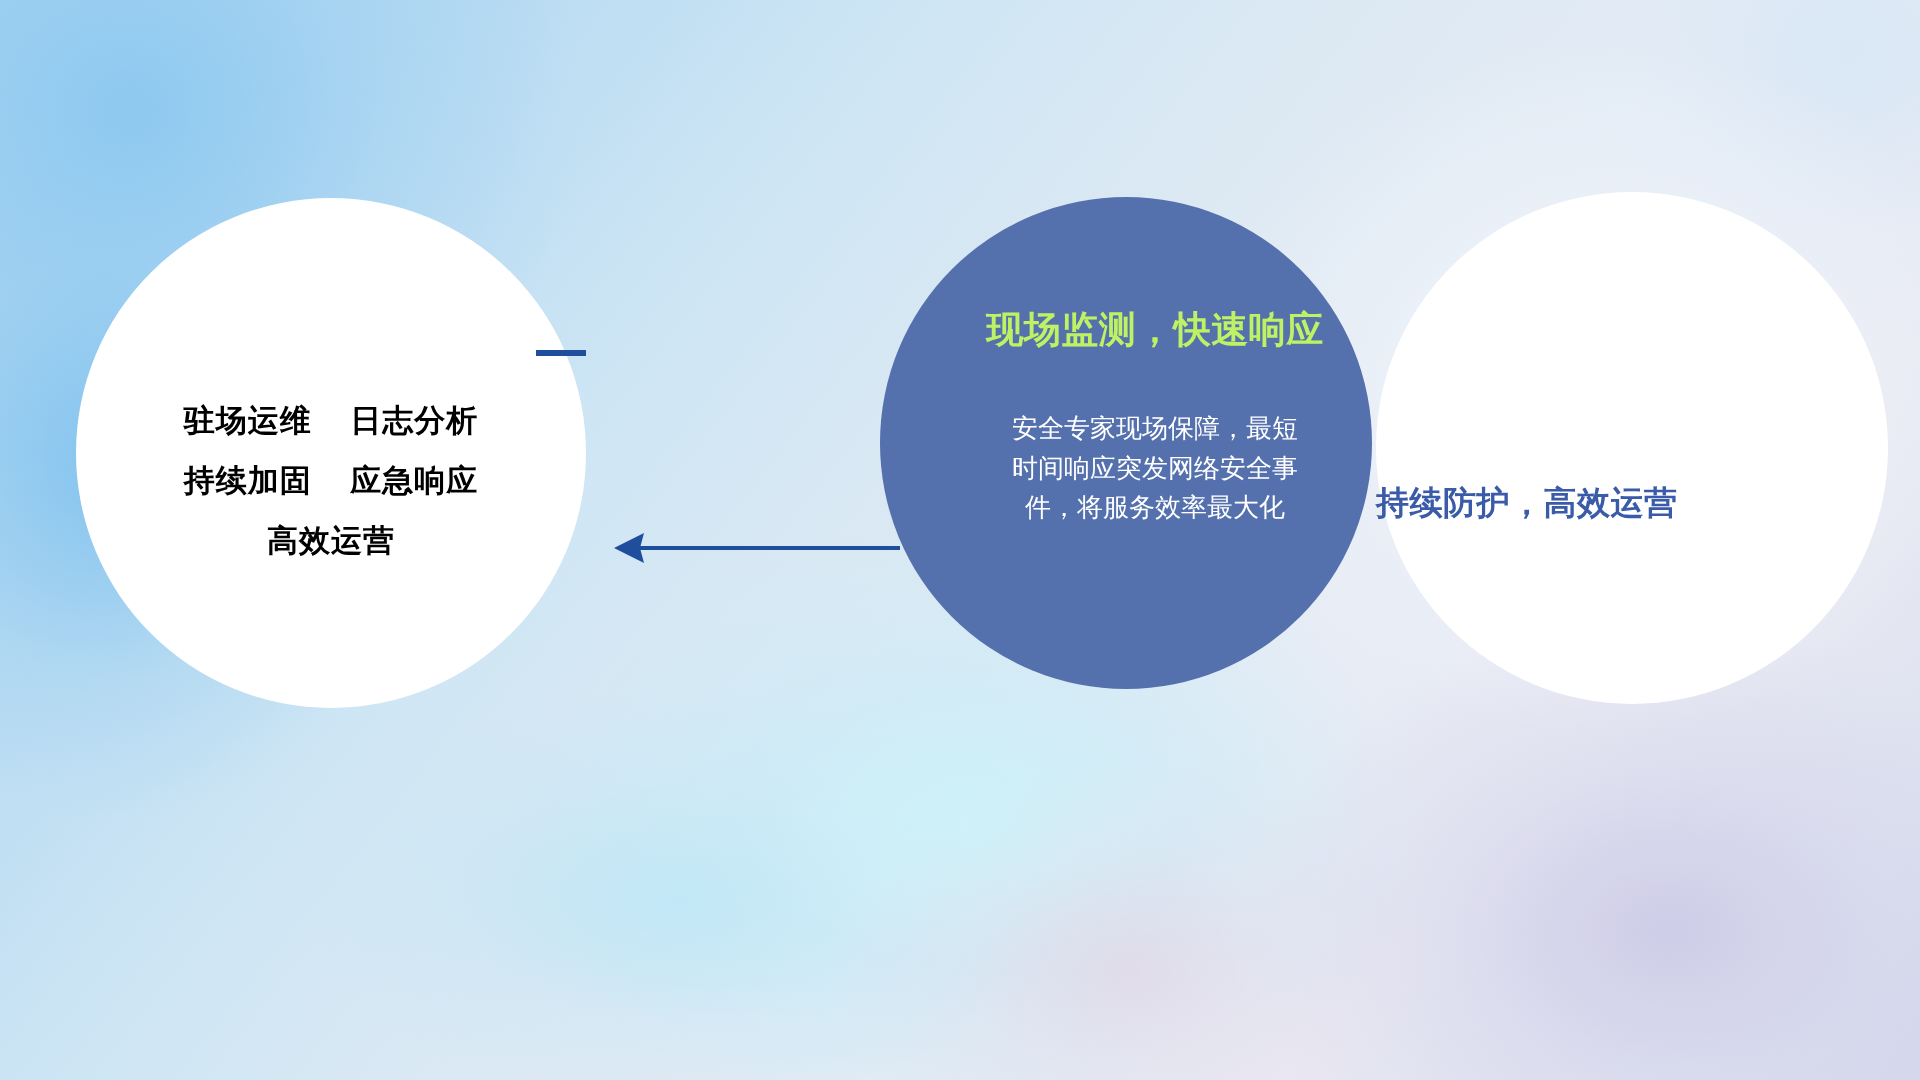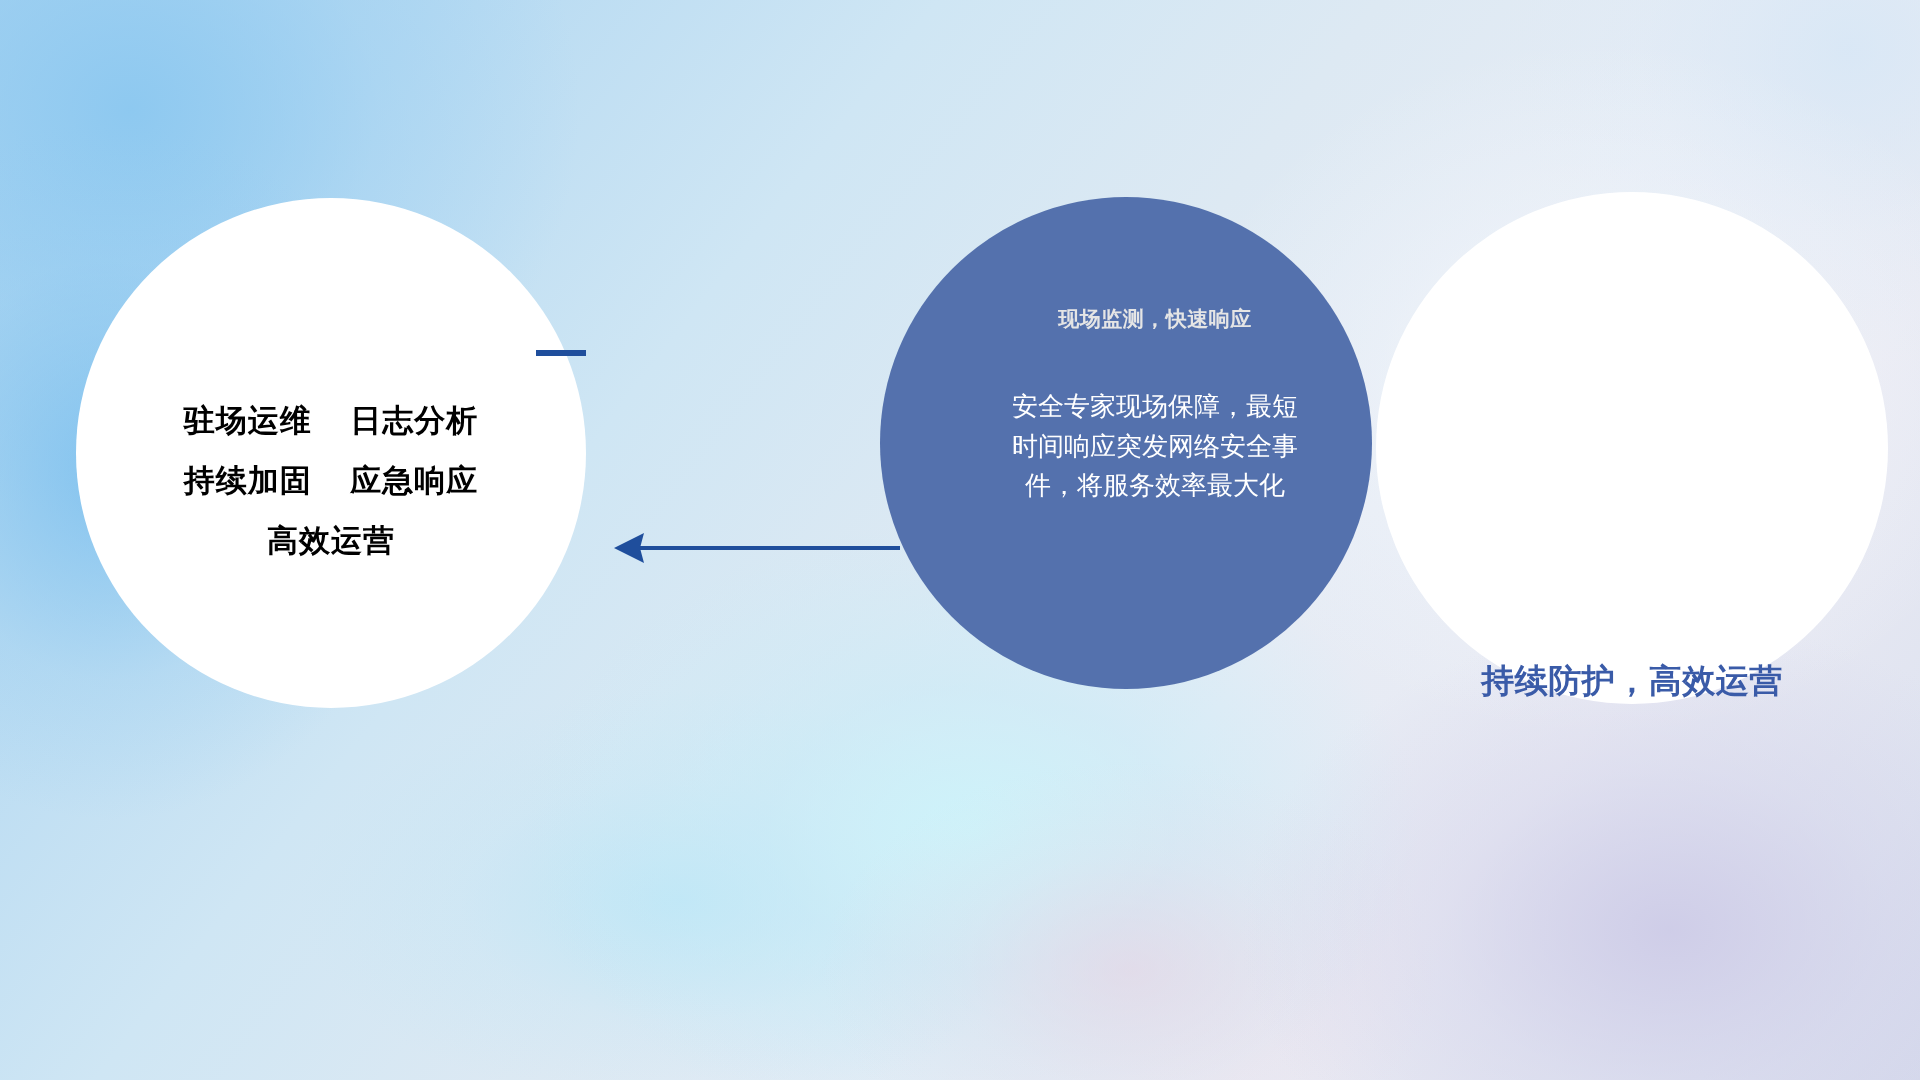--- a/index.html
+++ b/index.html
@@ -143,48 +143,47 @@
     left: 0; top: 0;
     width: 492px; height: 492px;
     display: flex;
     flex-direction: column;
     align-items: center;
     padding-top: 108px;
     box-sizing: border-box;
     z-index: 6;
   }
   .mid-title {
-    font-size: 21px;
+    font-size: 37px;
     font-weight: bold;
-    color: #e5e5e5;
+    color: #bef264;
     letter-spacing: 0.5px;
     white-space: nowrap;
     margin-left: 58px;
   }
   .mid-body {
     margin-top: 54px;
     margin-left: 58px;
     width: 290px;
     font-size: 26px;
     line-height: 1.52;
     color: #ffffff;
     text-align: center;
   }
 
   
   .right-inner {
     position: absolute;
     left: 0; top: 0;
     width: 512px; height: 512px;
     display: flex;
-    flex-direction: column;
+    flex-direction: row;
     align-items: center;
     padding-top: 110px;
     box-sizing: border-box;
-    justify-content: flex-end;
   }
   .right-title {
     font-size: 33px;
     font-weight: bold;
     color: #3a5ba8;
     letter-spacing: 0.5px;
     white-space: nowrap;
   }
   .right-body {
     margin-top: 56px;

